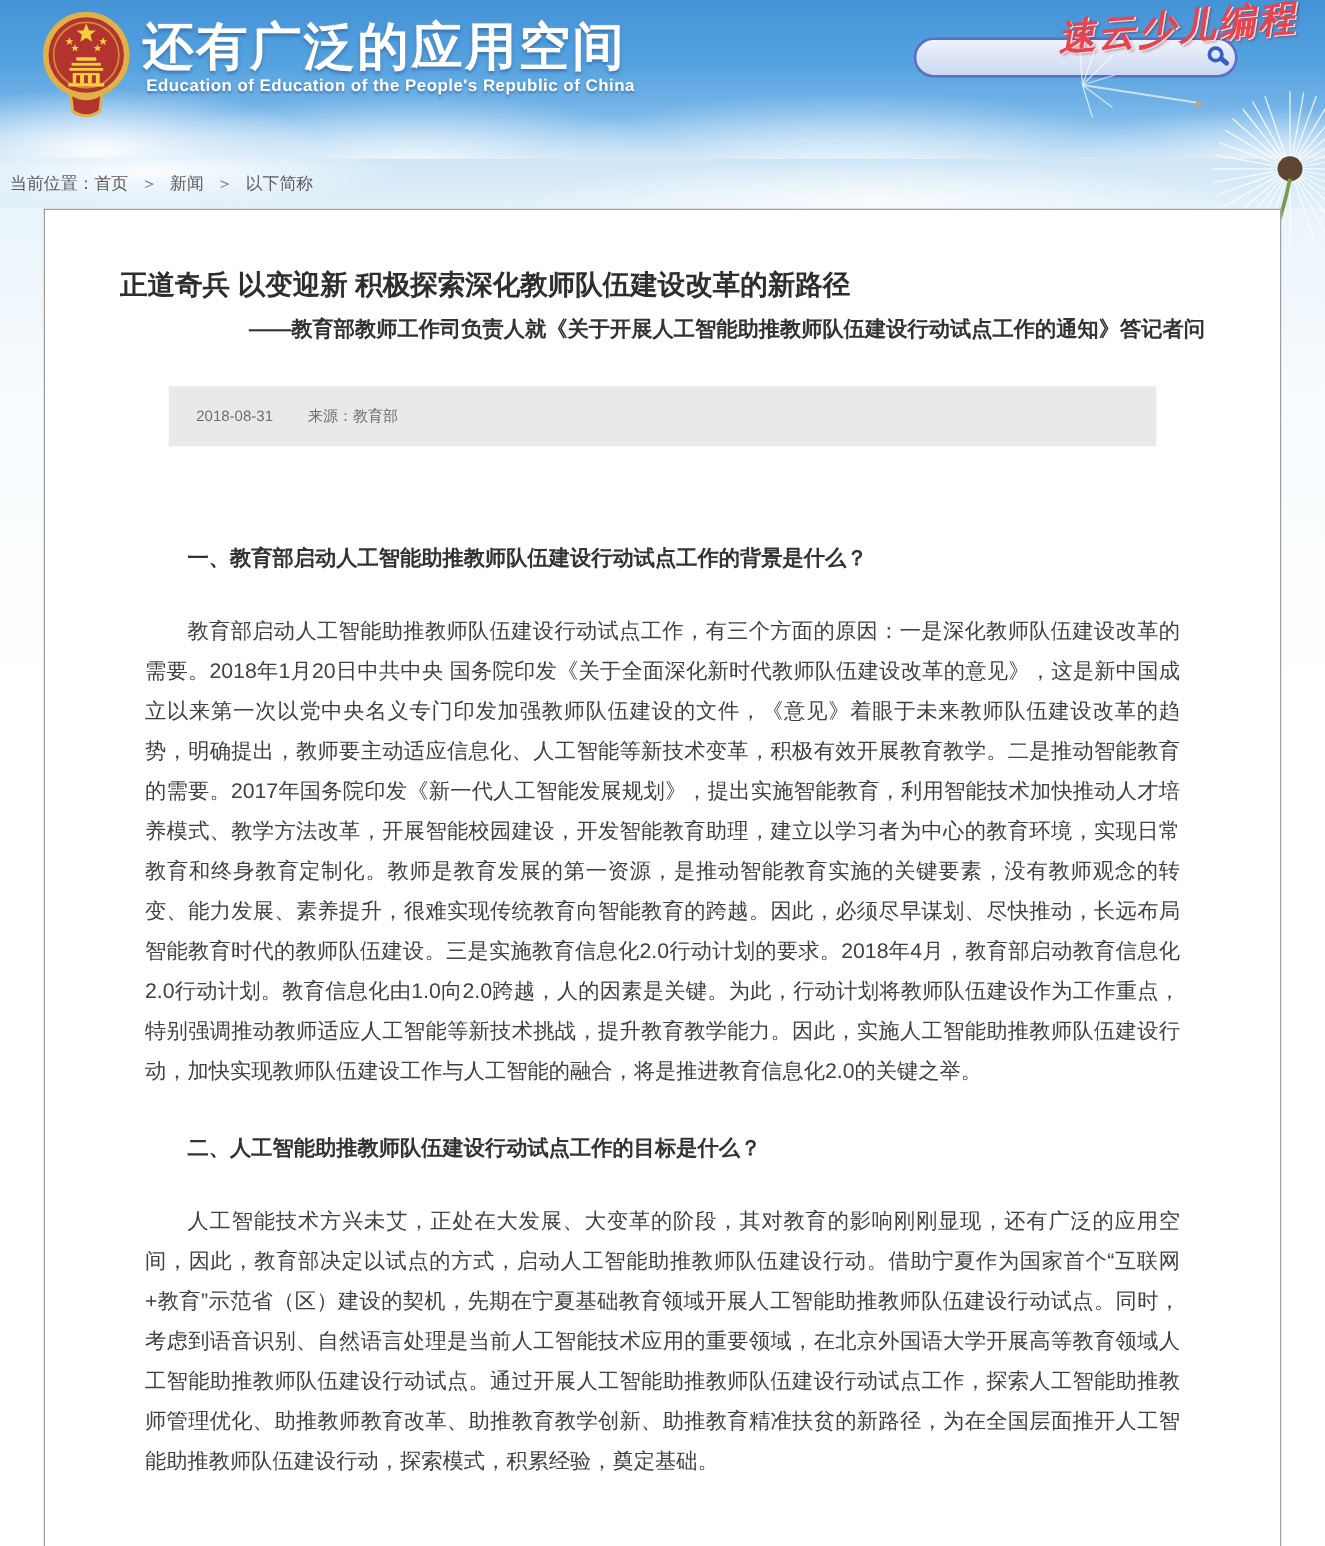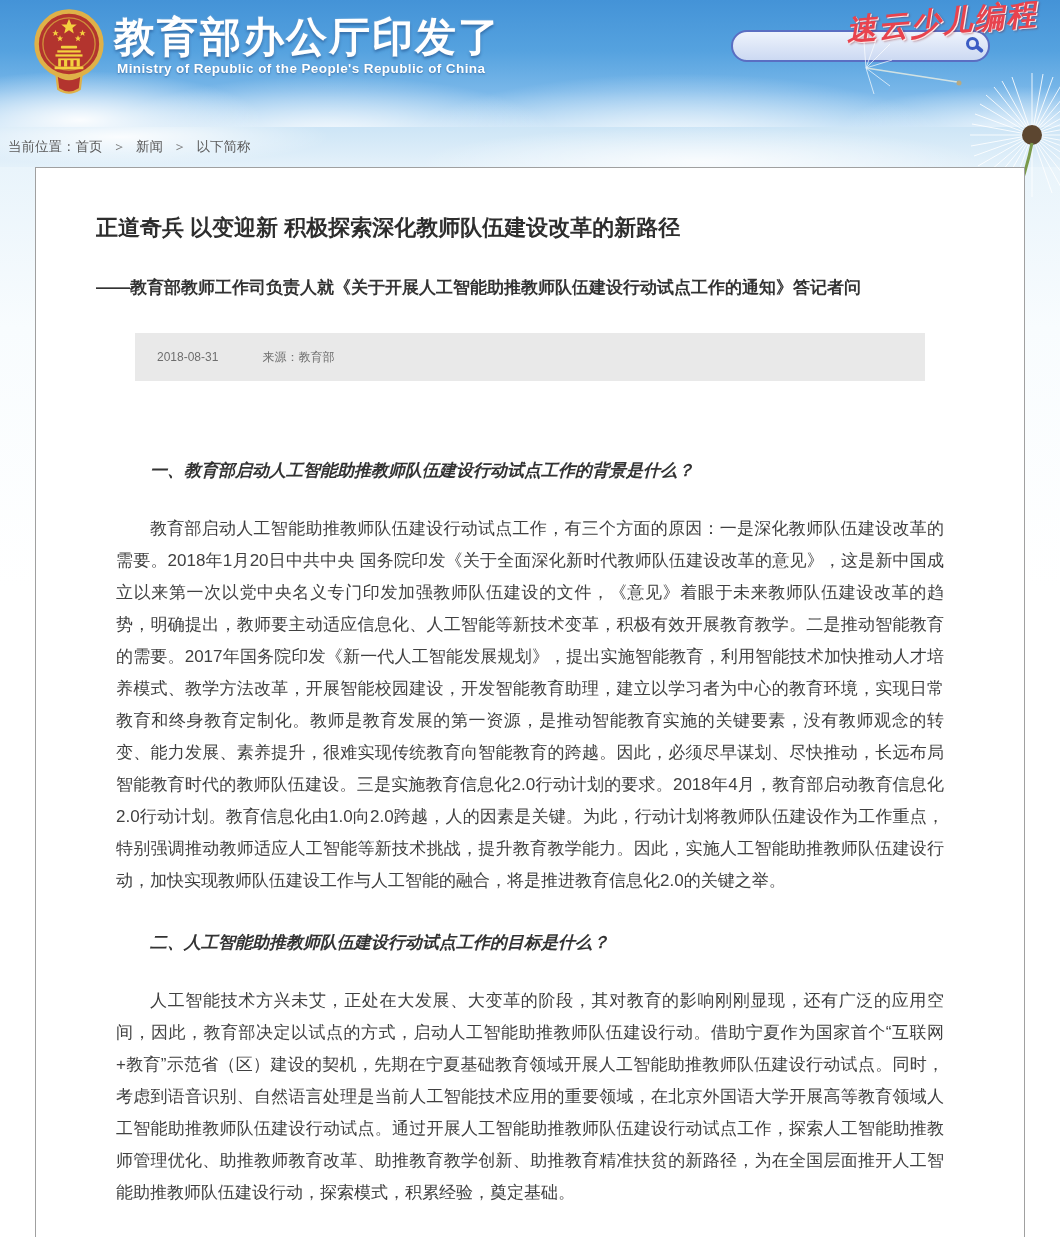--- a/index.html
+++ b/index.html
@@ -71,37 +71,37 @@
   .content-box {
     position: relative; margin: 0 35px; width: 990px; min-height: 1069px;
     background: #ffffff; border: 1px solid #a0a0a0; border-bottom: none;
     padding: 45px 0 0 0;
   }
   .article-title {
     text-align: left; font-size: 22px; font-weight: bold; color: #2e2e2e;
     padding: 0 60px; line-height: 30px;
   }
   .article-subtitle {
-    text-align: left; font-size: 17px; font-weight: bold; color: #333;
-    padding: 0 60px; margin-top: 32px; line-height: 26px;
+    text-align: right; font-size: 17px; font-weight: bold; color: #333;
+    padding: 0 60px; margin-top: 8px; line-height: 26px;
   }
   .date-bar {
     width: 790px; height: 48px; margin: 32px auto 0 auto;
     background: #e9e9e9; display: flex; align-items: center;
     font-size: 12px; color: #6e6e6e; padding-left: 22px;
   }
-  .date-bar .src { margin-left: 44px; }
+  .date-bar .src { margin-left: 28px; }
   .article-body { padding: 44px 80px 30px 80px; }
   .body-p {
     font-size: 17px; line-height: 32px; color: #404040;
     text-indent: 2em; text-align: justify; margin-bottom: 26px;
   }
   .body-h {
     font-size: 17px; line-height: 32px; color: #333; font-weight: bold;
-    text-indent: 2em; margin: 30px 0 26px 0; font-style: italic;
+    text-indent: 2em; margin: 30px 0 26px 0;
   }
 </style>
 </head>
 <body>
 
 <div class="header">
   <span class="emblem">
     <svg width="72" height="94" viewBox="0 0 80 104">
       <circle cx="40" cy="42" r="36" fill="#b3342e"></circle>
       <circle cx="40" cy="42" r="36" fill="none" stroke="#dfb148" stroke-width="5"></circle>
@@ -119,22 +119,22 @@
         <rect x="24" y="67" width="32" height="3"></rect>
       </g>
       <g fill="#b3342e">
         <rect x="31" y="60" width="3.5" height="7"></rect>
         <rect x="38" y="60" width="3.5" height="7"></rect>
         <rect x="45" y="60" width="3.5" height="7"></rect>
       </g>
       <path d="M26,76 Q40,86 54,76 L52,92 Q40,100 28,92 Z" fill="#b3342e" stroke="#dfb148" stroke-width="2.5"></path>
     </svg>
   </span>
-  <div class="site-title">教育部办公厅印发了</div>
-  <div class="site-subtitle">Ministry of Republic of the People's Republic of China</div>
+  <div class="site-title">还有广泛的应用空间</div>
+  <div class="site-subtitle">Education of Education of the People's Republic of China</div>
 
   <div class="search-box">
     <input class="search-input" value="" placeholder="" style="">
     <span class="mag-icon"></span>
   </div>
 
   <div class="watermark">速云少儿编程</div>
 
   <span class="dandelion main">
     <svg width="190" height="170" viewBox="0 0 190 170">

